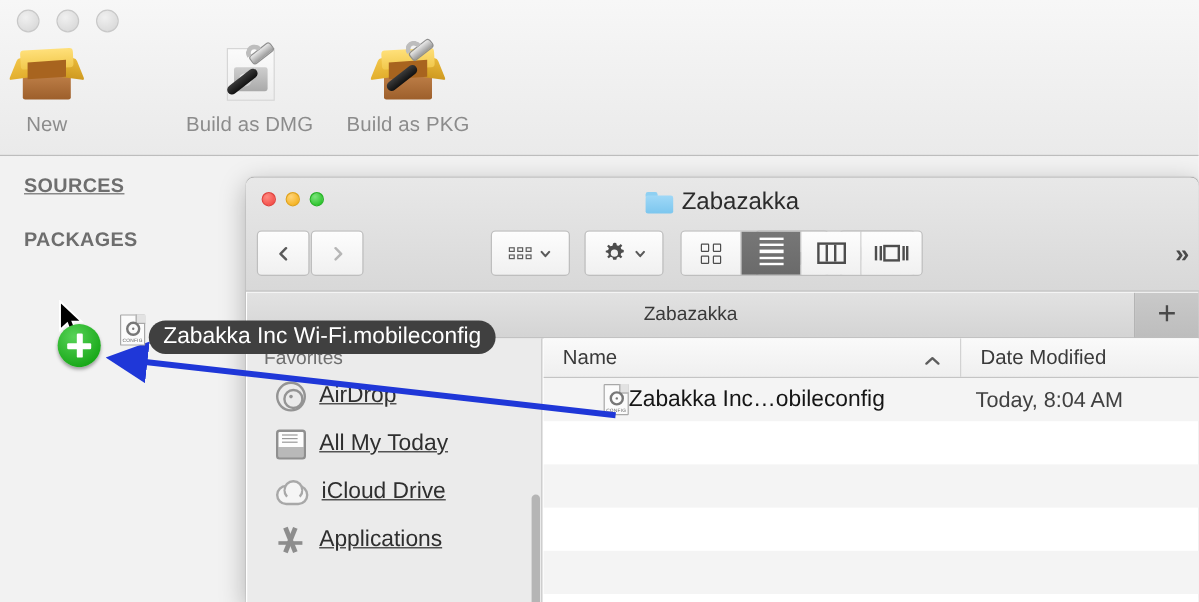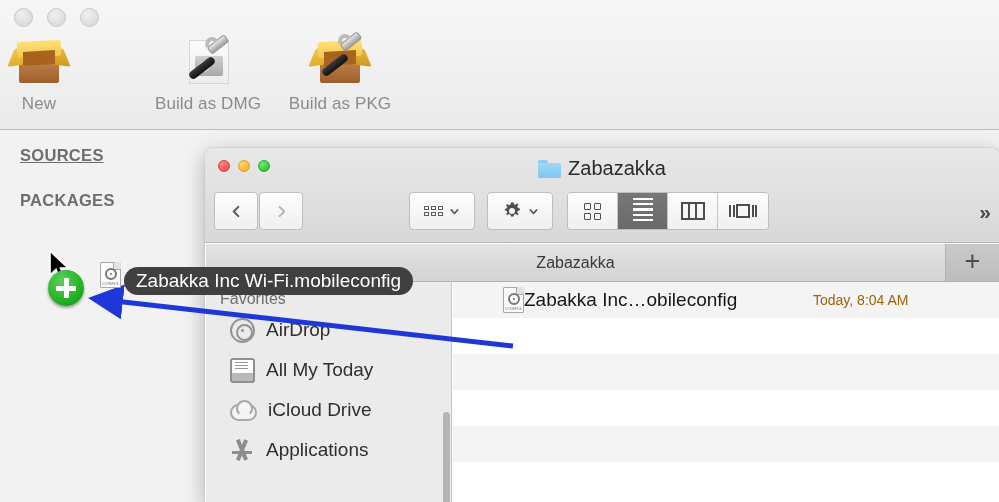--- a/index.html
+++ b/index.html
@@ -155,21 +155,21 @@
     background: linear-gradient(180deg,#e2e2e2,#d4d4d4); border-right: 1px solid #b4b4b4;}
   .tab-plus { width: 53px; display:flex; align-items:center; justify-content:center;
     font-size: 27px; color: #4a4a4a; background: linear-gradient(180deg,#c9c9c9,#bdbdbd);
     line-height: 1; padding-bottom: 3px; }
 
   
   .fsidebar { position: absolute; left: 206px; top: 282px; width: 246px; height: 220px;
     background: #ebebeb; border-right: 1px solid #c7c7c7; }
   .fs-head { font-size: 16px; color: #6e6e6e; padding: 8px 0 2px 14px; }
   .fs-row { display: flex; align-items: center; gap: 11px; height: 40px; padding-left: 24px; }
-  .fs-row .lbl { font-size: 19px; color: #2f2f2f; }
+  .fs-row .lbl { font-size: 19px; color: #2f2f2f; text-decoration: underline; }
   .sb-scroll { position: absolute; right: 1px; top: 130px; width: 7px; height: 100px;
     background: #b5b5b5; border-radius: 4px; }
 
   .ic { width: 25px; height: 25px; position: relative; flex: none; }
   .airdrop { border-radius: 50%; border: 2px solid #949494; }
   .airdrop::before { content:""; position:absolute; left:4px; top:4px; width:13px; height:13px;
     border-radius:50%; border:2px solid #949494;}
   .airdrop::after { content:""; position:absolute; left:9px; top:9px; width:3px; height:3px;
     border-radius:50%; background:#949494;}
   .allfiles { background: linear-gradient(180deg,#fdfdfd 60%,#b9b9b9 60%);
@@ -196,21 +196,21 @@
     border-right: 1px solid #d2d2d2; padding-left: 16px; }
   .col-date { flex: 1; display: flex; align-items: center; padding-left: 16px; }
   .col-head .ht { font-size: 17px; color: #3a3a3a; }
   .sort-caret { position: absolute; right: 16px; top: 11px; }
   .sort-caret svg path { stroke:#5d5d5d; stroke-width:2; fill:none; stroke-linecap:round; stroke-linejoin:round;}
 
   .frow { display: flex; height: 36px; align-items: center; }
   .frow.alt { background: #f4f4f4; }
   .frow .fname { width: 348px; display: flex; align-items: center; padding-left: 50px;
     font-size: 19px; color: #161616; }
-  .frow .fdate { flex: 1; padding-left: 12px; font-size: 14px; color: #a16207; }
+  .frow .fdate { flex: 1; padding-left: 12px; font-size: 18px; color: #404040; }
 
   
   .cfg { position: relative; width: 21px; height: 26px; flex: none;
     background: #fbfbfb; border: 1px solid #a8a8a8; border-radius: 1px; }
   .cfg::before { content:""; position:absolute; right:-1px; top:-1px; width:7px; height:7px;
     background: #e2e2e2; border-left:1px solid #a8a8a8; border-bottom:1px solid #a8a8a8;}
   .cfg .gear { position: absolute; left: 4px; top: 5px; width: 12px; height: 12px;
     border-radius: 50%; border: 2px solid #777; }
   .cfg .gear::after { content:""; position:absolute; left:3px; top:3px; width:2px; height:2px;
     background:#777; border-radius:50%;}
@@ -438,20 +438,33 @@
           <b></b>
           <s></s>
         </span>
       <span class="lbl">Applications</span>
     </div>
 
     <div class="sb-scroll"></div>
   </div>
 
   <div class="flist">
+    <div class="col-head">
+      <div class="col-name">
+        <span class="ht">Name</span>
+        <span class="sort-caret">
+          <svg width="14" height="10" viewBox="0 0 14 10">
+              <path d="M2 7 L7 2.5 L12 7"></path>
+            </svg>
+        </span>
+      </div>
+      <div class="col-date">
+        <span class="ht">Date Modified</span>
+      </div>
+    </div>
 
     <div class="frow alt">
       <div class="fname">
         <span class="cfg">
           <span class="gear"></span>
             <span class="cfgtxt">CONFIG</span>
         </span>
         <span>Zabakka Inc…obileconfig</span>
       </div>
       <div class="fdate">Today, 8:04 AM</div>

